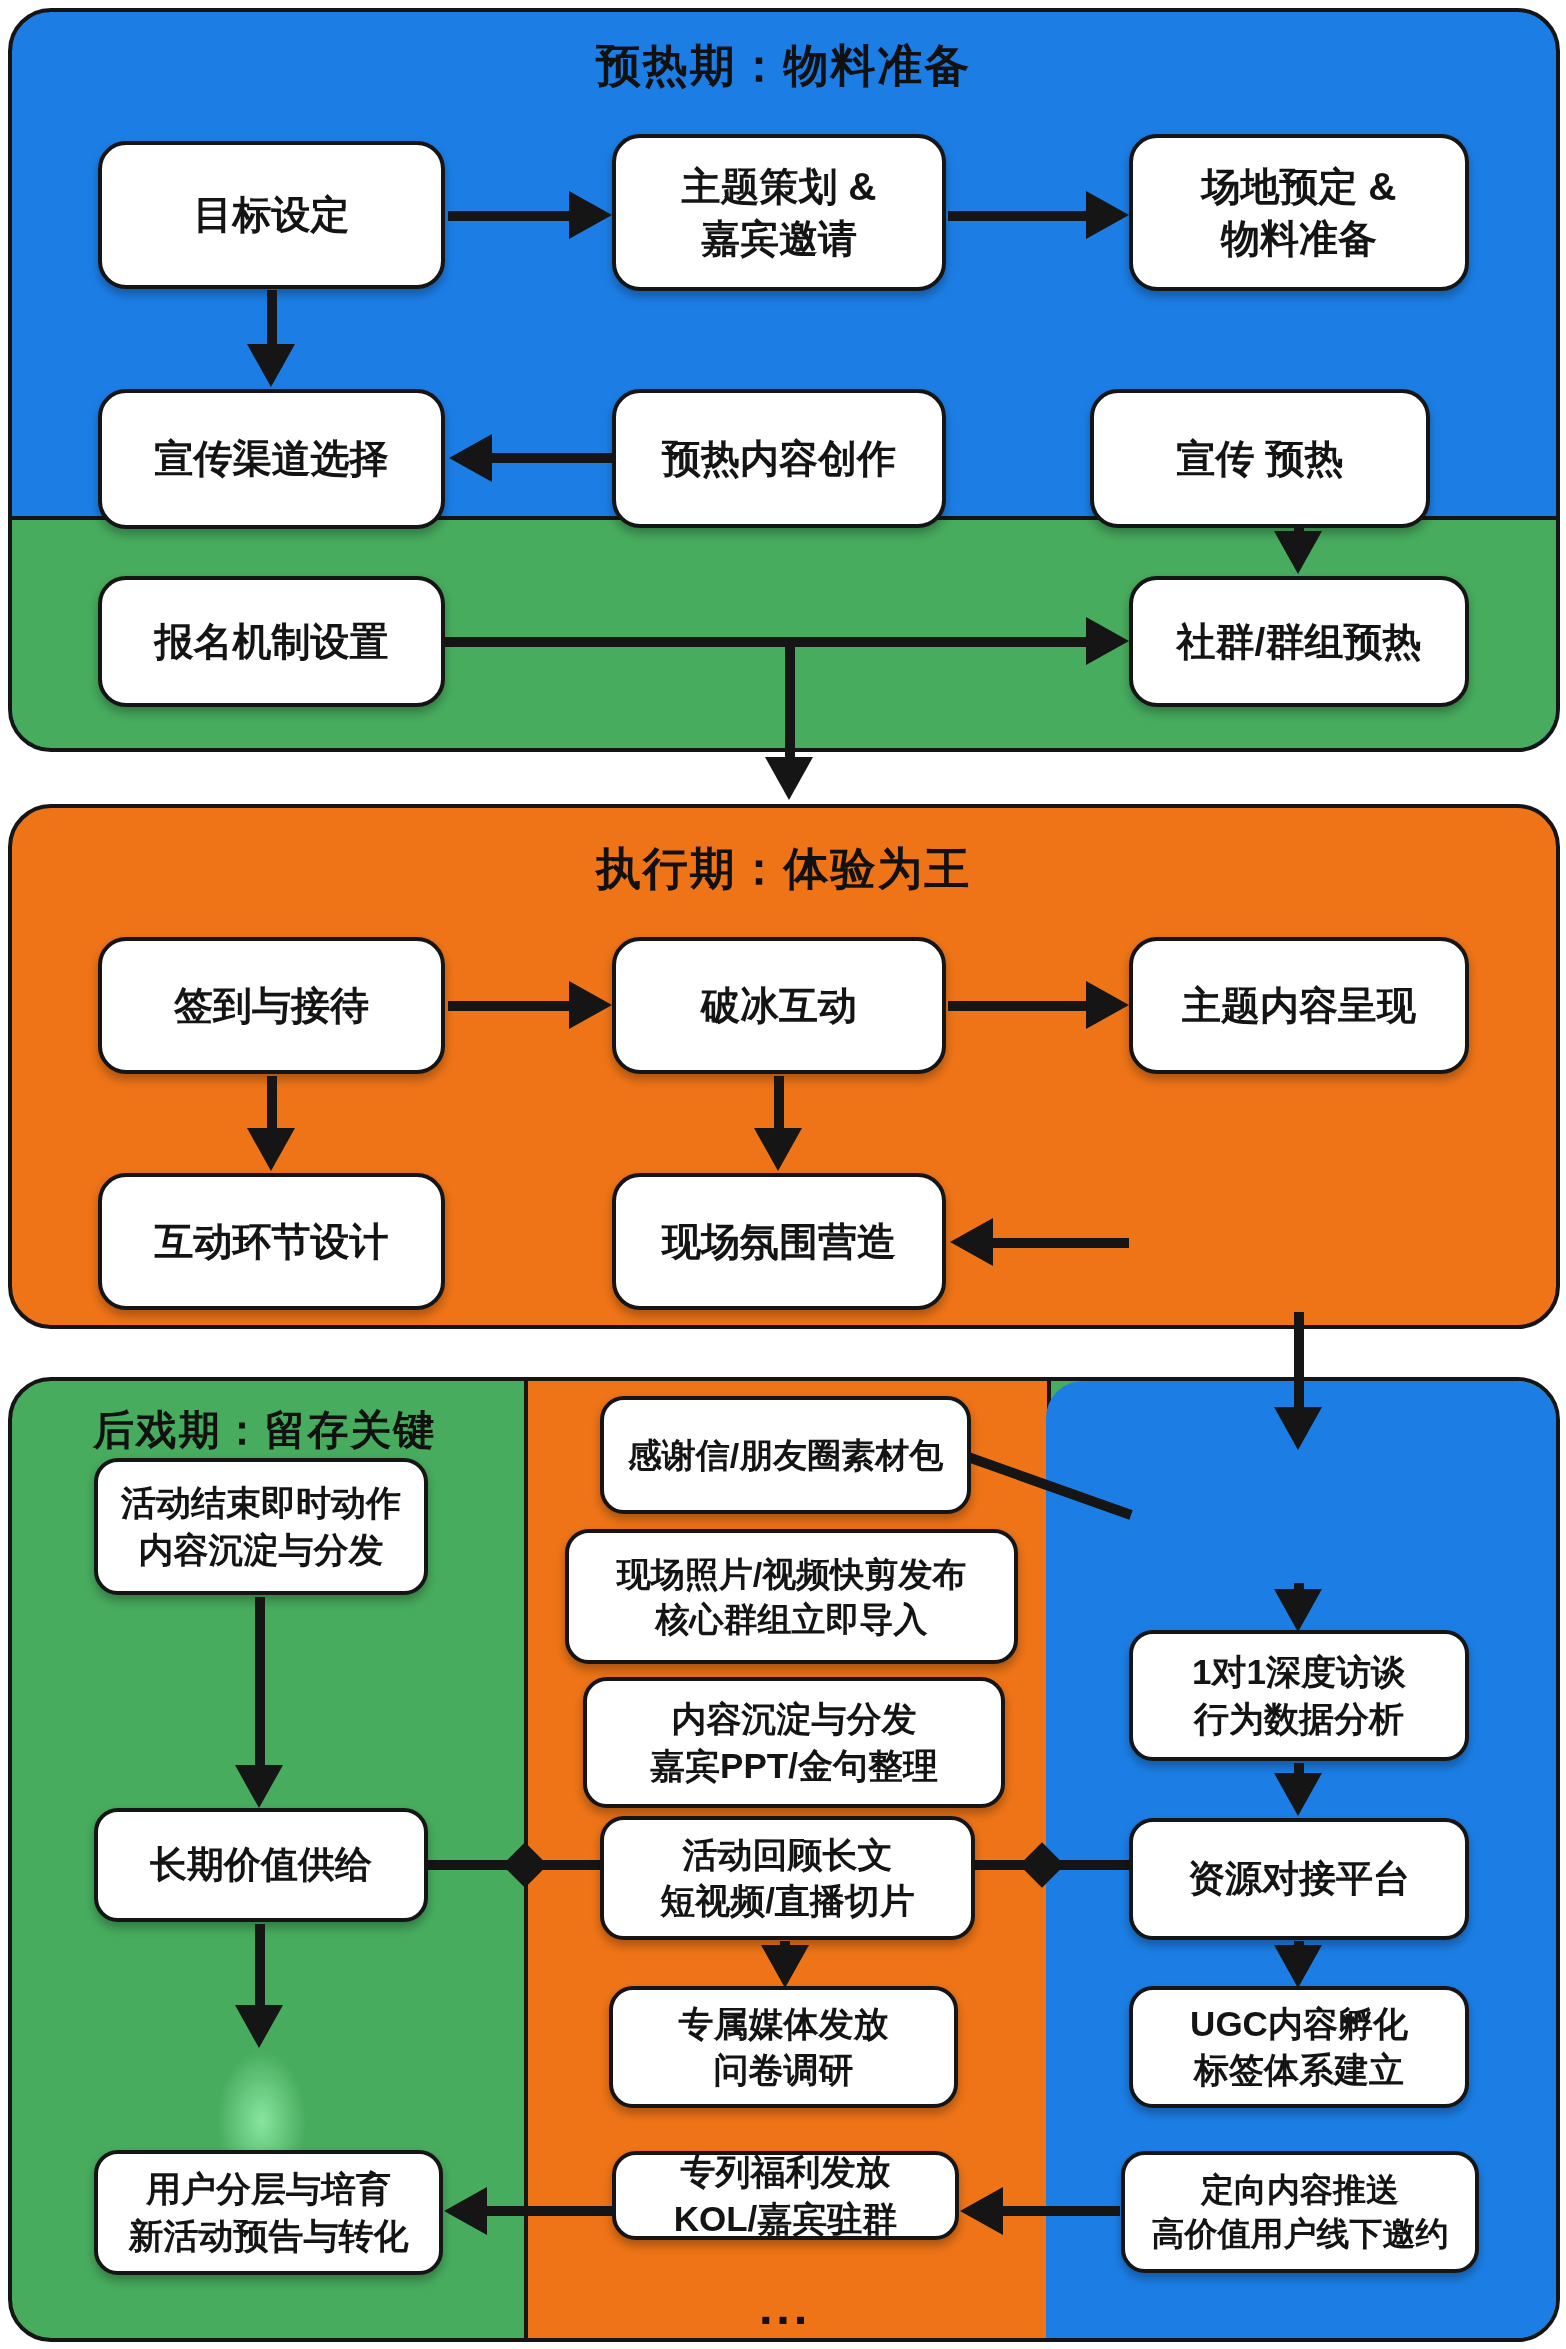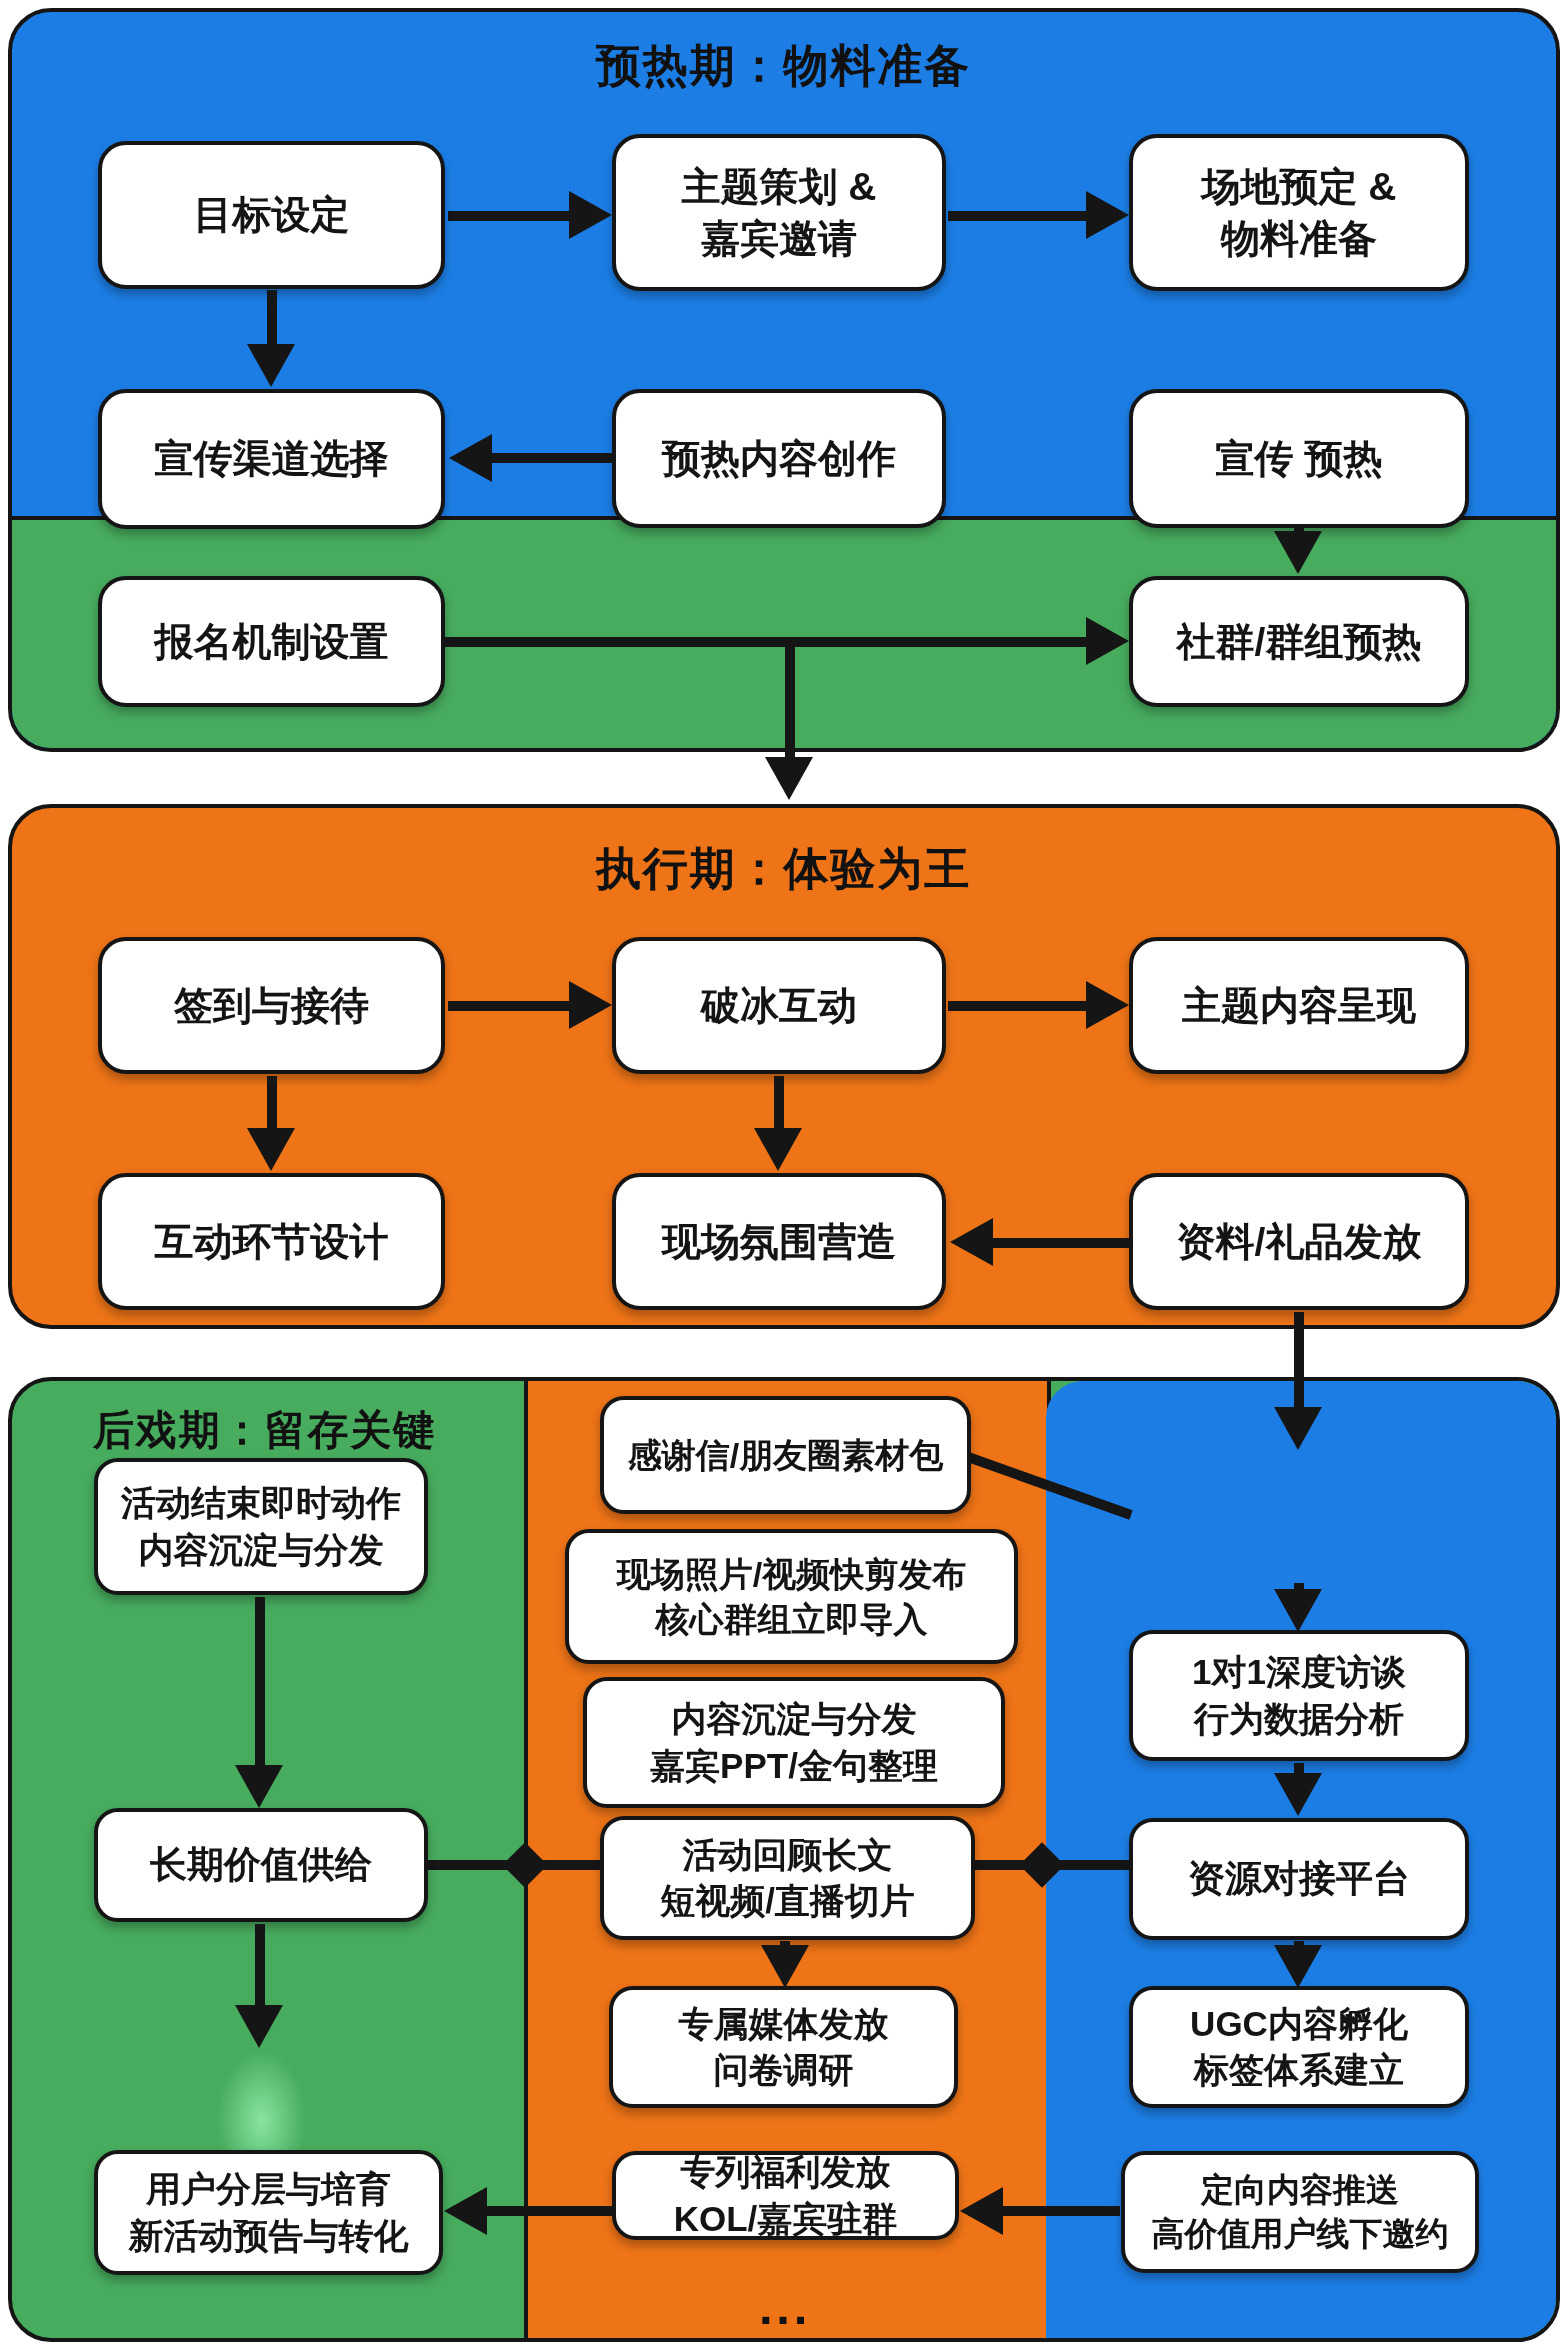--- a/index.html
+++ b/index.html
@@ -69,21 +69,21 @@
   <div class="box" style="left:1129px; top:134px; width:340px; height:157px;">
     <span>场地预定 &amp;</span>
     <span>物料准备</span>
   </div>
   <div class="box" style="left:98px; top:389px; width:347px; height:140px;">
     <span>宣传渠道选择</span>
   </div>
   <div class="box" style="left:612px; top:389px; width:334px; height:139px;">
     <span>预热内容创作</span>
   </div>
-  <div class="box" style="left:1129px; top:389px; width:340px; height:139px;">
+  <div class="box" style="left:1090px; top:389px; width:340px; height:139px;">
     <span>宣传 预热</span>
   </div>
   <div class="box" style="left:98px; top:576px; width:347px; height:131px;">
     <span>报名机制设置</span>
   </div>
   <div class="box" style="left:1129px; top:576px; width:340px; height:131px;">
     <span>社群/群组预热</span>
   </div>
 
   <div class="ln" style="left:448px; top:211px; width:123px; height:10.3px;"></div>
@@ -109,23 +109,20 @@
   </div>
   <div class="box" style="left:1129px; top:937px; width:340px; height:137px;">
     <span>主题内容呈现</span>
   </div>
   <div class="box" style="left:98px; top:1173px; width:347px; height:137px;">
     <span>互动环节设计</span>
   </div>
   <div class="box" style="left:612px; top:1173px; width:334px; height:137px;">
     <span>现场氛围营造</span>
   </div>
-  <div class="box" style="left:1129px; top:1173px; width:340px; height:137px;">
-    <span>资料/礼品发放</span>
-  </div>
 
   <div class="ln" style="left:448px; top:1001px; width:123px; height:10.3px;"></div>
   <div class="ah ah-r" style="left:569px; top:981px;"></div>
   <div class="ln" style="left:948px; top:1001px; width:140px; height:10.3px;"></div>
   <div class="ah ah-r" style="left:1086px; top:981px;"></div>
   <div class="ln" style="left:267px; top:1076px; width:10.3px; height:54px;"></div>
   <div class="ah ah-d" style="left:247px; top:1128px;"></div>
   <div class="ln" style="left:774px; top:1076px; width:10.3px; height:54px;"></div>
   <div class="ah ah-d" style="left:754px; top:1128px;"></div>
   <div class="ah ah-l" style="left:950px; top:1218px;"></div>

